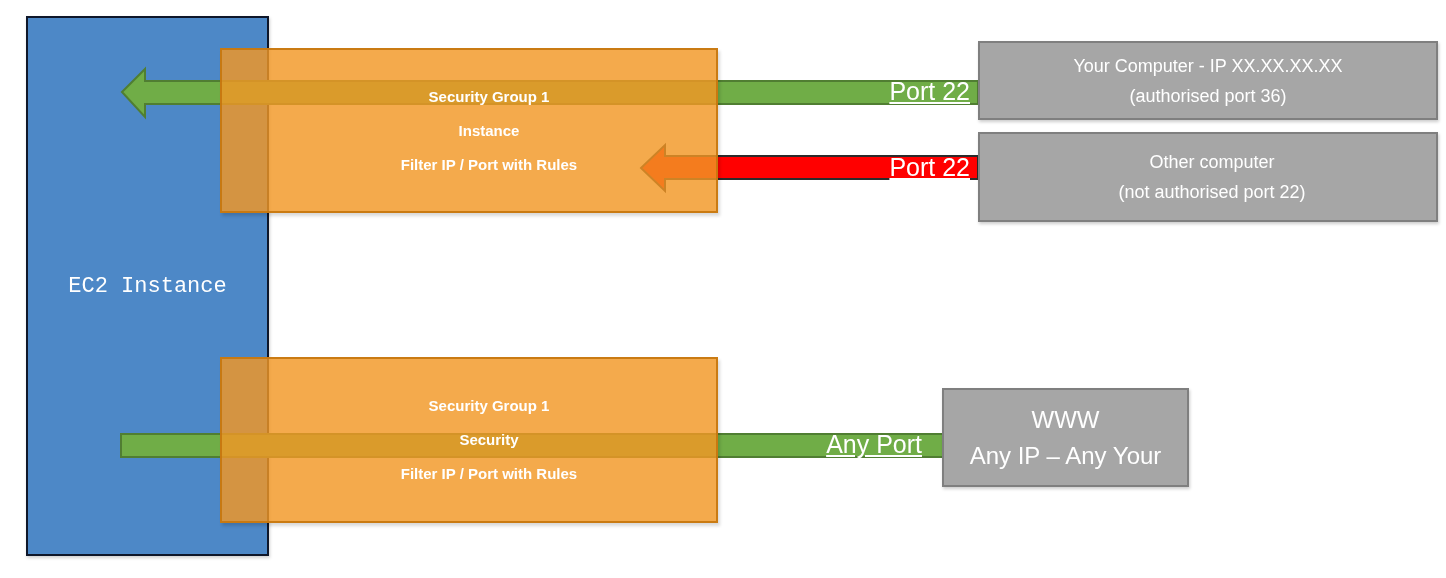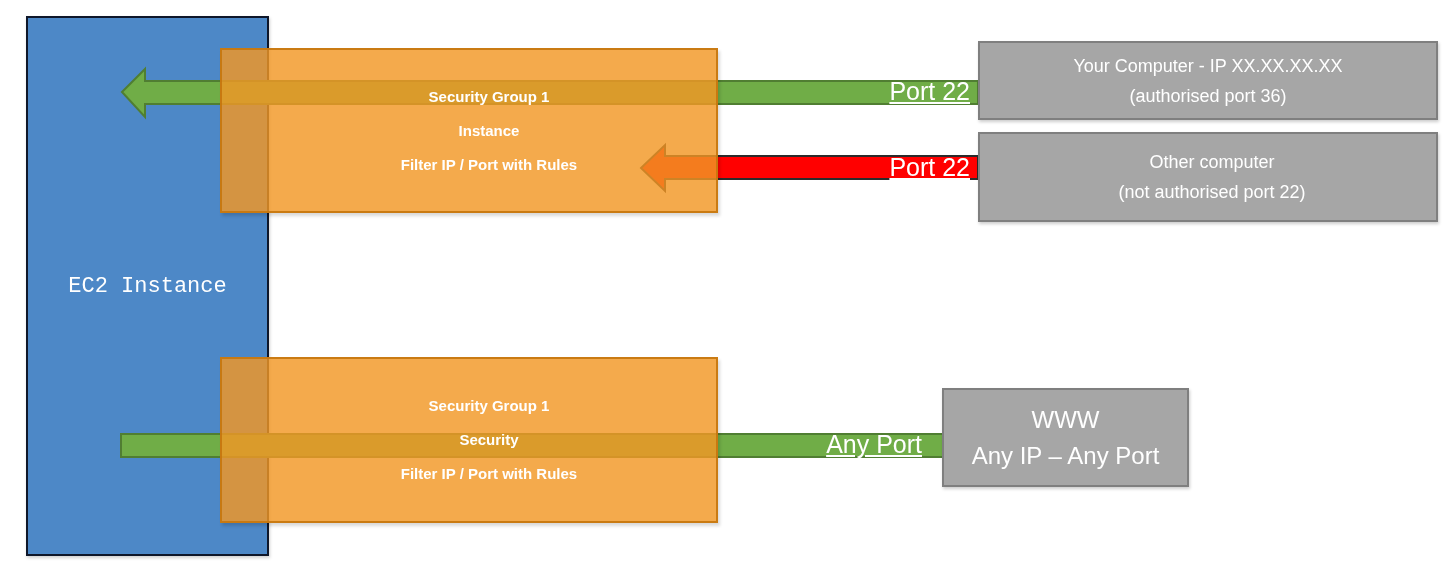--- a/index.html
+++ b/index.html
@@ -91,20 +91,20 @@
     <div>(authorised port 36)</div>
   </div>
 
   <div class="box gray other-computer">
     <div>Other computer</div>
     <div>(not authorised port 22)</div>
   </div>
 
   <div class="box gray www">
     <div>WWW</div>
-    <div>Any IP – Any Port</div>
+    <div>Any IP – Any Your</div>
   </div>
 
   <div class="arrow-label lbl-port22-green">Port 22</div>
   <div class="arrow-label lbl-port22-red">Port 22</div>
   <div class="arrow-label lbl-anyport">Any Port</div>
 
 </div>
 
 </body></html>

